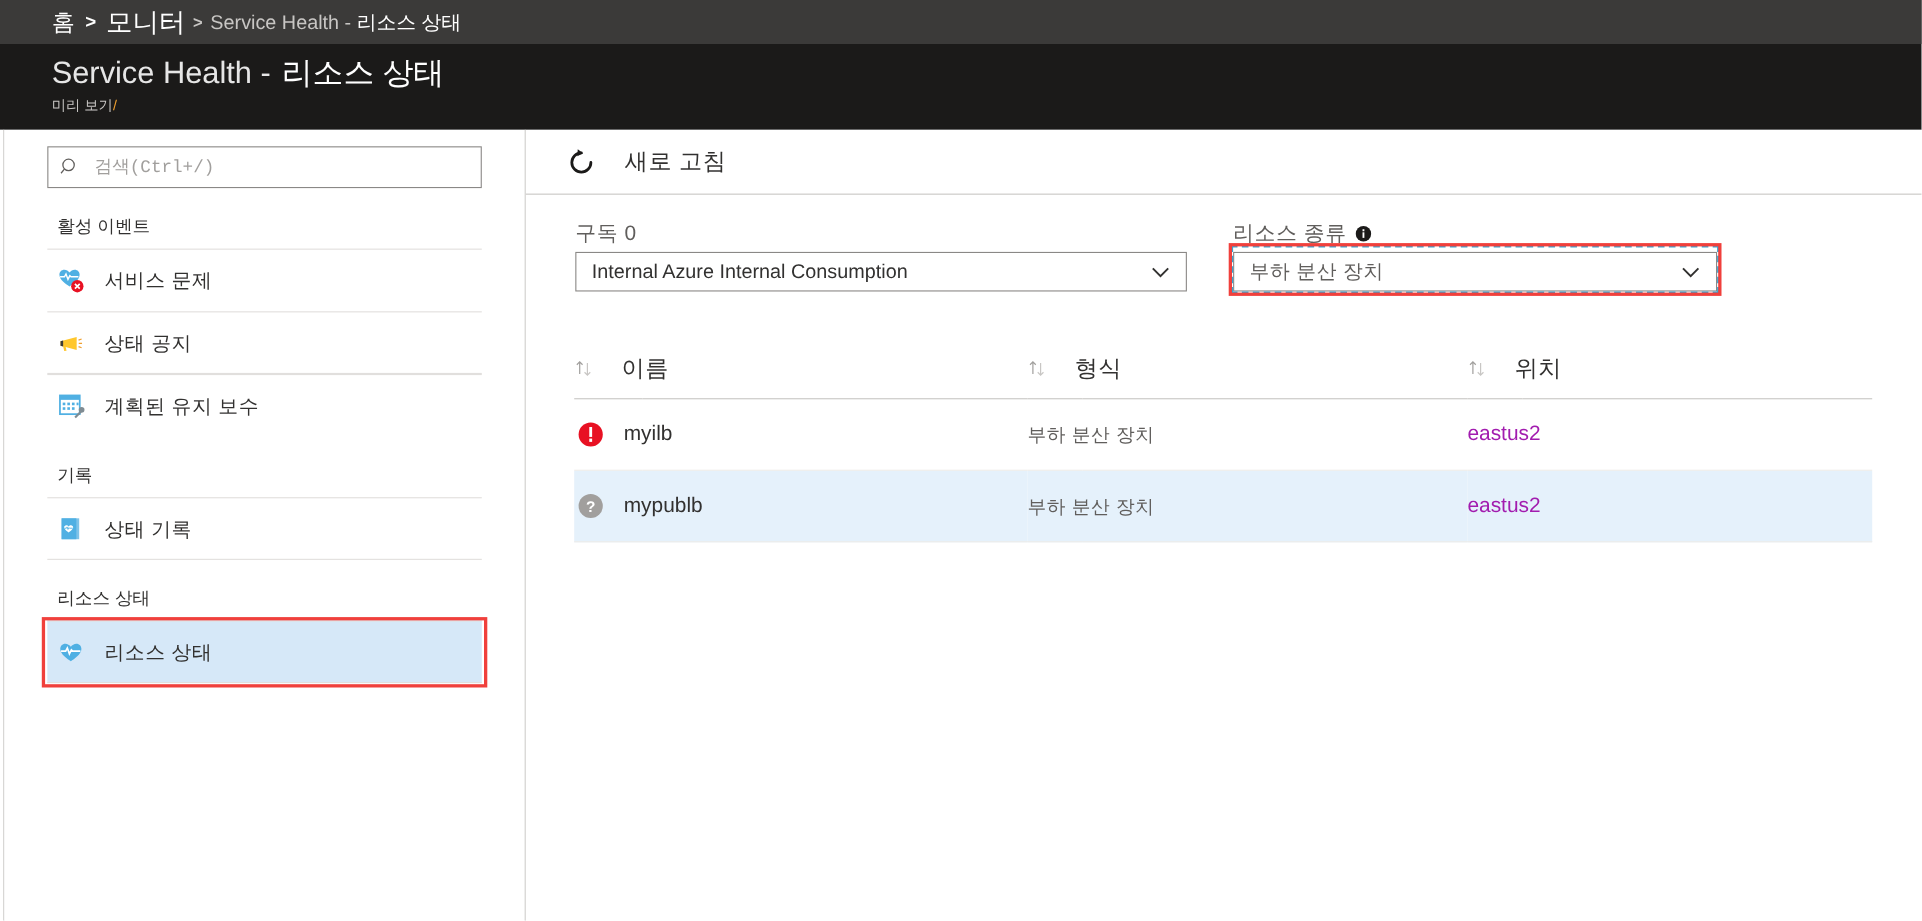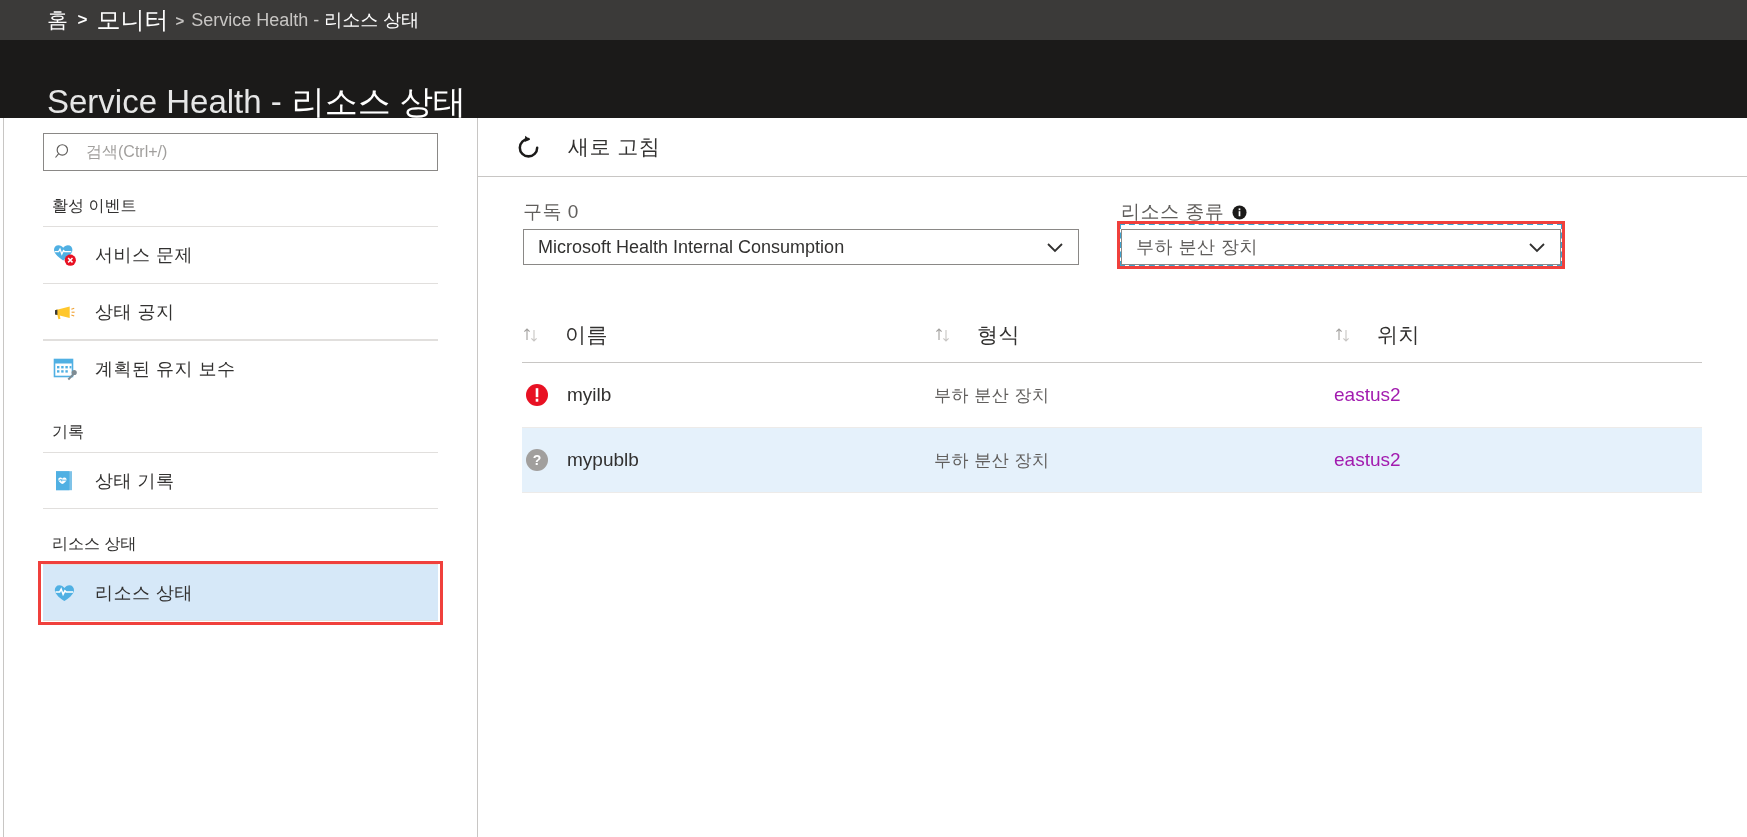--- a/index.html
+++ b/index.html
@@ -58,26 +58,25 @@
     color: #ffffff;
     font-size: 18px;
     margin-left: 5px;
   }
 
   .titlewrap {
     padding-left: 47px;
     padding-top: 6px;
   }
   .title-main {
-    font-size: 33px;
+    font-size: 28px;
     color: #e6e6e6;
     font-weight: 300;
     line-height: 40px;
     white-space: nowrap;
-    margin-top: 36px;
   }
   .title-main .kor {
     color: #ffffff;
     margin-left: 10px;
   }
   .title-sub {
     font-size: 13px;
     color: #c8c6c4;
     margin-top: 1px;
   }
@@ -120,21 +119,21 @@
     width: 20px;
     height: 20px;
     flex: 0 0 auto;
     margin-right: 10px;
   }
   .search-input {
     border: none;
     outline: none;
     font-size: 16px;
     color: #a19f9d;
-    font-family: Liberation Sans, sans-serif;
+    font-family: Liberation Mono, monospace;
     width: 100%;
     background: transparent;
   }
   .search-input::placeholder { color: #a19f9d; }
 
   .nav-section {
     font-size: 16px;
     color: #323130;
     padding: 25px 0 9px 9px;
   }
@@ -413,21 +412,21 @@
         </svg>
         <span class="tb-label">새로 고침</span>
       </div>
     </div>
 
     <div class="filters">
 
       <div class="filter sub-filter">
         <div class="filter-label">구독 0</div>
         <div class="dropdown dd-sub">
-          <span class="dd-text">Microsoft Health Internal Consumption</span>
+          <span class="dd-text">Internal Azure Internal Consumption</span>
           <svg class="chev" viewBox="0 0 22 22">
             <path d="M4 8 L11 15 L18 8" fill="none" stroke="#323130" stroke-width="1.8"></path>
           </svg>
         </div>
       </div>
 
       <div class="filter type-filter">
         <div class="filter-label">
           <span>리소스 종류</span>
           <svg class="info-icon" viewBox="0 0 16 16">

